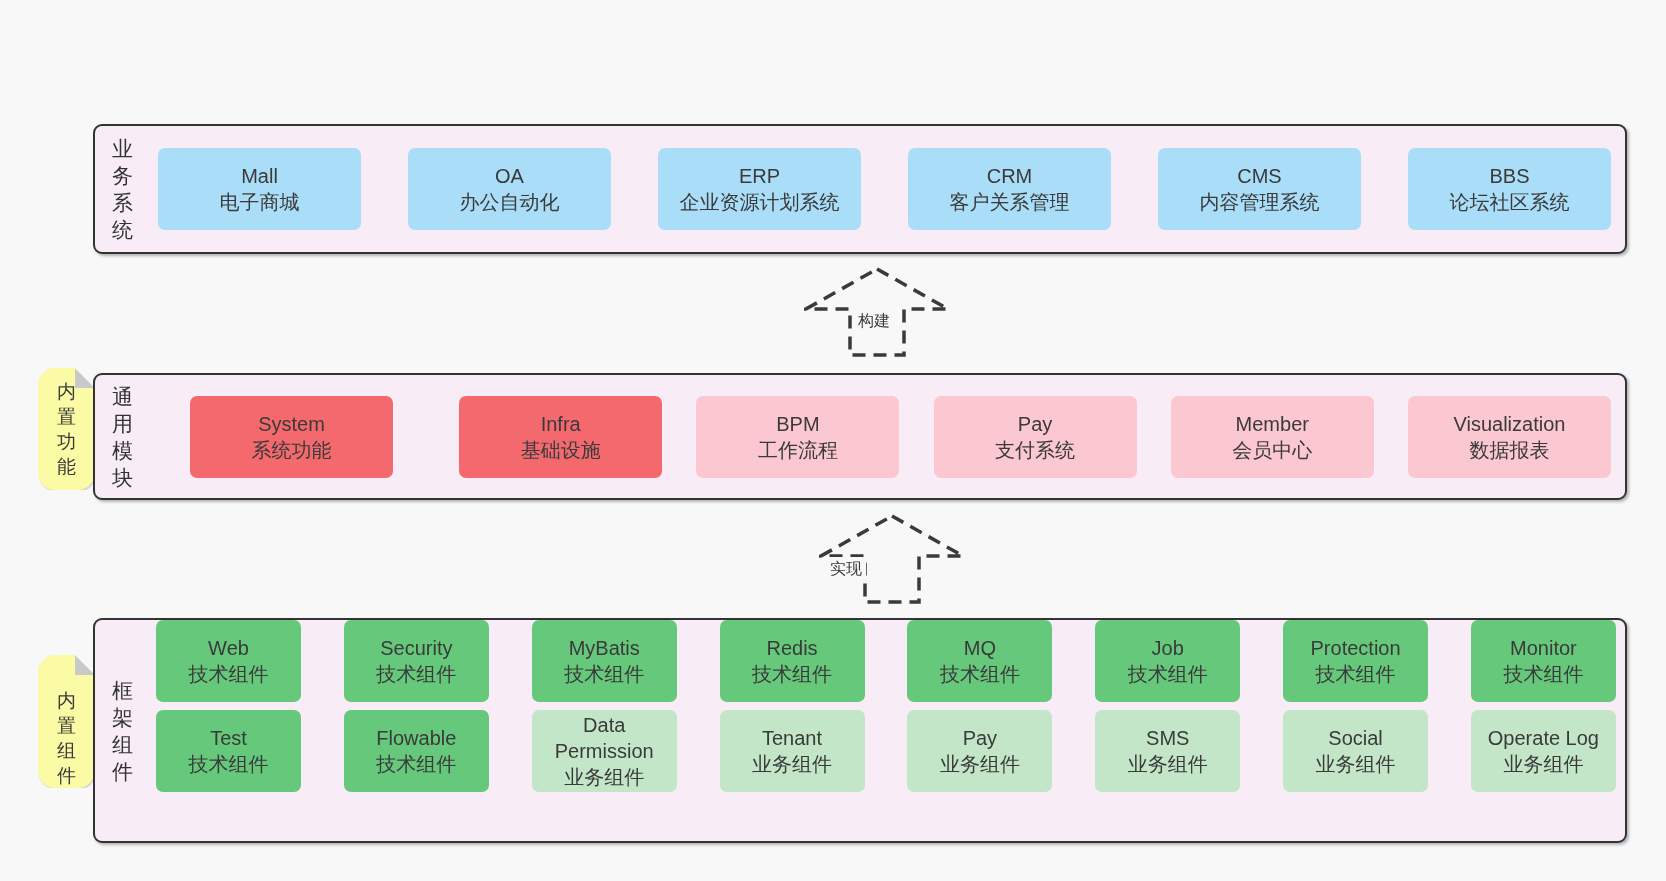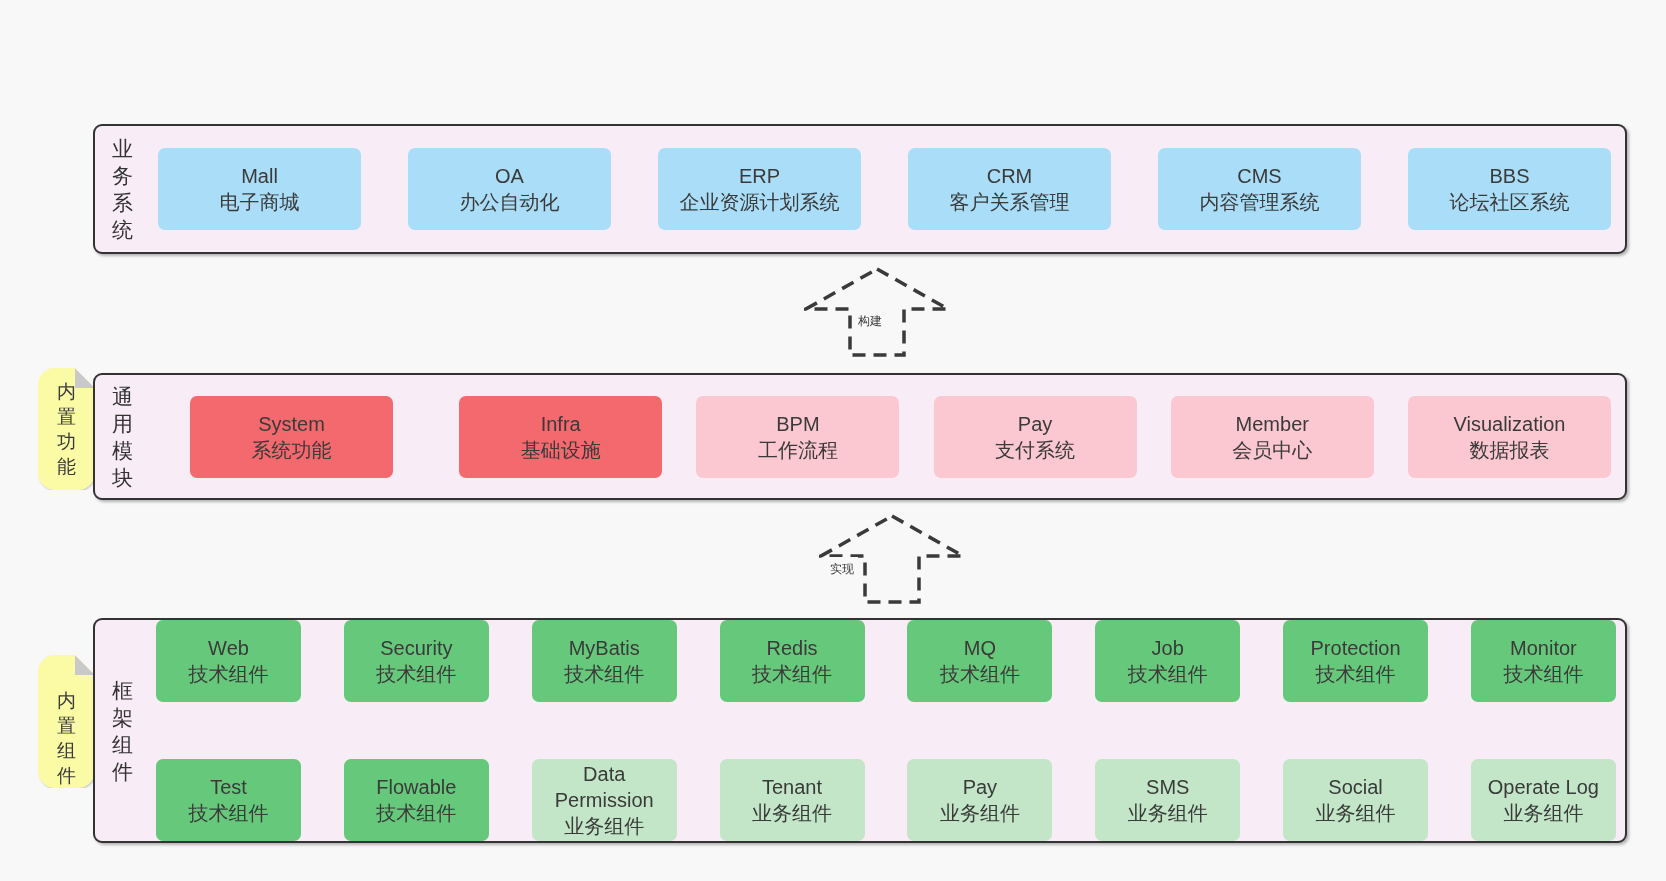--- a/index.html
+++ b/index.html
@@ -37,22 +37,22 @@
     display:flex;
     justify-content:space-between;
     align-items:center;
     padding:0 14px 0 24px;
     gap:6px;
   }
   .boxes-grid{
     flex:1;
     display:flex;
     flex-direction:column;
-    justify-content:space-between;
-    gap:35px;
+    justify-content:flex-start;
+    gap:8px;
     padding:0 9px 0 22px;
   }
   .grid-row{display:flex;justify-content:space-between;}
   .box{
     border-radius:7px;
     display:flex;flex-direction:column;
     align-items:center;justify-content:center;
     text-align:center;
     font-size:20px;line-height:26px;
     box-sizing:border-box;
@@ -81,21 +81,21 @@
   }
   .sticky-text{
     width:20px;word-break:break-all;
     font-size:19px;line-height:25px;text-align:center;color:#3a3a3a;
   }
   .arrow{position:absolute;width:146px;height:94px;z-index:0;}
   .arrow svg{display:block;width:100%;height:100%;}
   .arrow-label{
     position:absolute;z-index:2;
     background:#f8f8f8;
-    font-size:12px;line-height:24px;
+    font-size:16px;line-height:24px;
     color:#3a3a3a;
     padding:0 4px;
   }
 </style>
 </head>
 <body>
 
 <div class="band" style="top:124px;height:130px;">
   <div class="band-label">业务系统</div>
   <div class="boxes-row">

